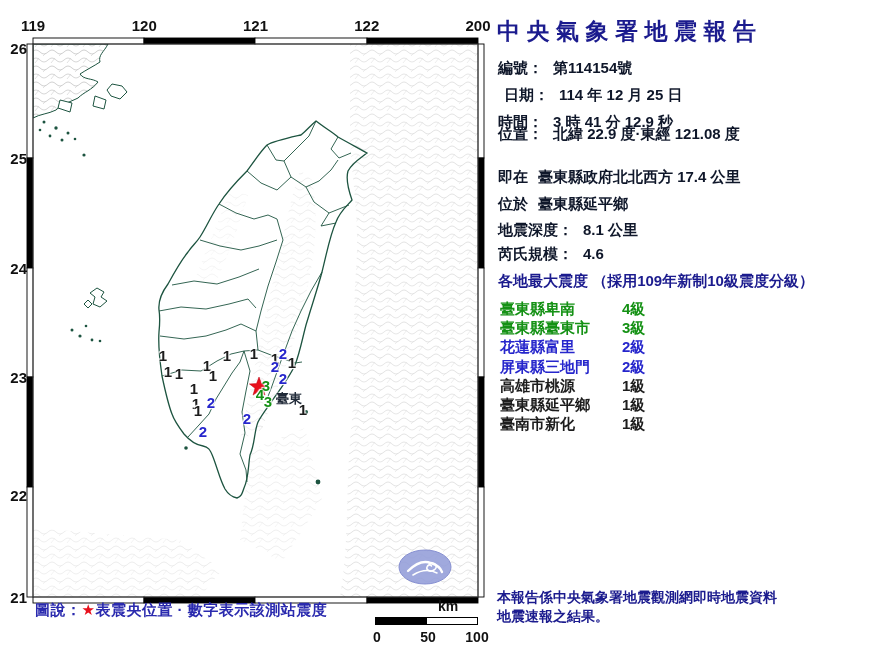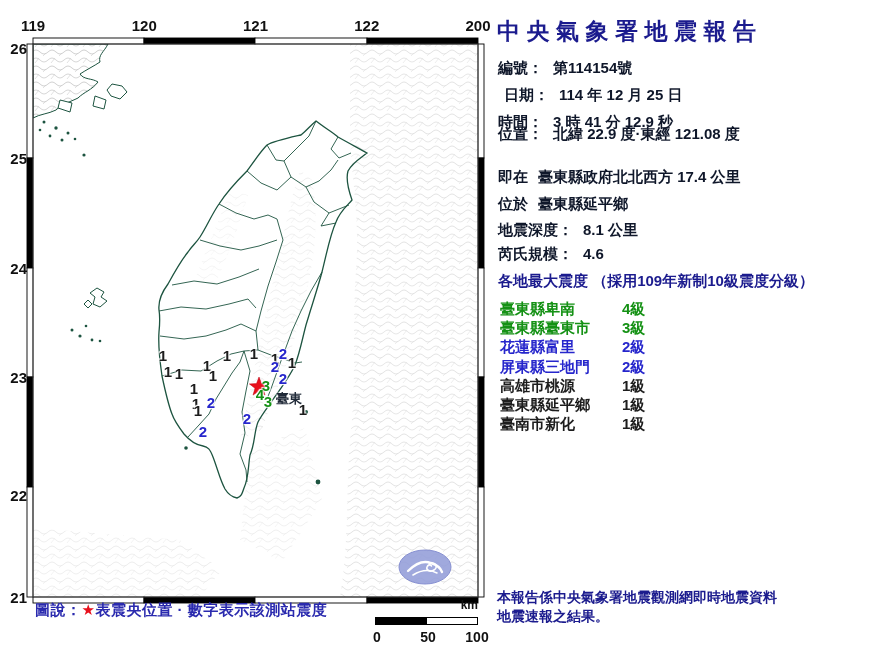--- a/index.html
+++ b/index.html
@@ -14,21 +14,21 @@
   .lat-label{position:absolute;width:26px;left:1px;text-align:right;font-size:15px;color:#111;font-weight:bold;transform:translateY(-50%);}
   .stn{position:absolute;transform:translate(-50%,-50%);font-size:15px;font-weight:bold;line-height:1;
        text-shadow:0 0 2px #fff,0 0 2px #fff,1px 1px 1px #fff,-1px -1px 1px #fff;}
   .stn.black{color:#1d1d1d;}
   .stn.blue{color:#2626cc;}
   .stn.green{color:#149114;}
   #city-label{position:absolute;font-size:13px;font-weight:bold;color:#202a38;
        text-shadow:0 0 2px #fff,0 0 2px #fff;}
   #legend-line{position:absolute;left:35px;top:601px;font-size:15px;font-weight:bold;color:#2a2aae;letter-spacing:0.5px;}
   #legend-line .star{color:#e8101c;}
-  #km-label{position:absolute;left:438px;top:598px;width:40px;text-align:right;font-size:12px;color:#111;font-weight:bold;}
+  #km-label{position:absolute;left:438px;top:598px;width:40px;text-align:left;font-size:14px;color:#111;font-weight:bold;}
   .scale-tick{position:absolute;top:629px;transform:translateX(-50%);font-size:14px;color:#111;font-weight:bold;}
   
   #info-panel{position:absolute;left:490px;top:0;width:390px;height:584px;text-decoration:underline;}
   #page-title{position:absolute;left:7px;top:16px;font-size:23px;font-weight:bold;color:#1b1b8e;letter-spacing:6.5px;white-space:nowrap;}
   .field-line{position:absolute;left:8px;font-size:15px;font-weight:bold;color:#0f172a;white-space:nowrap;}
   .field-line .flabel{margin-right:10px;}
   #intensity-header{position:absolute;left:8px;top:272px;font-size:15px;font-weight:bold;color:#1b1b8e;white-space:nowrap;}
   .int-row{position:absolute;left:10px;font-size:15px;font-weight:bold;white-space:nowrap;}
   .int-row .loc{display:inline-block;width:122px;}
   .int-row .lvl{display:inline-block;}

